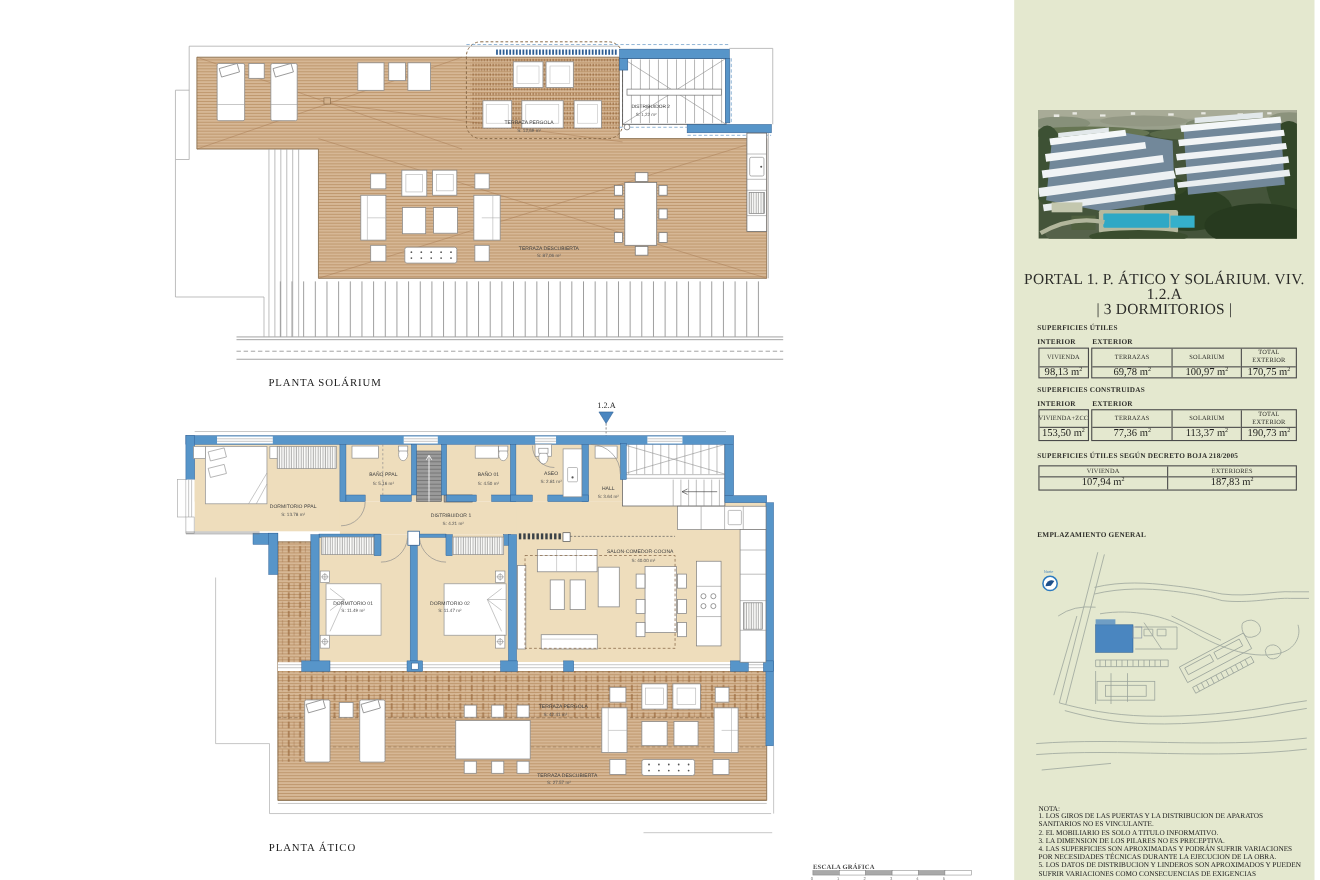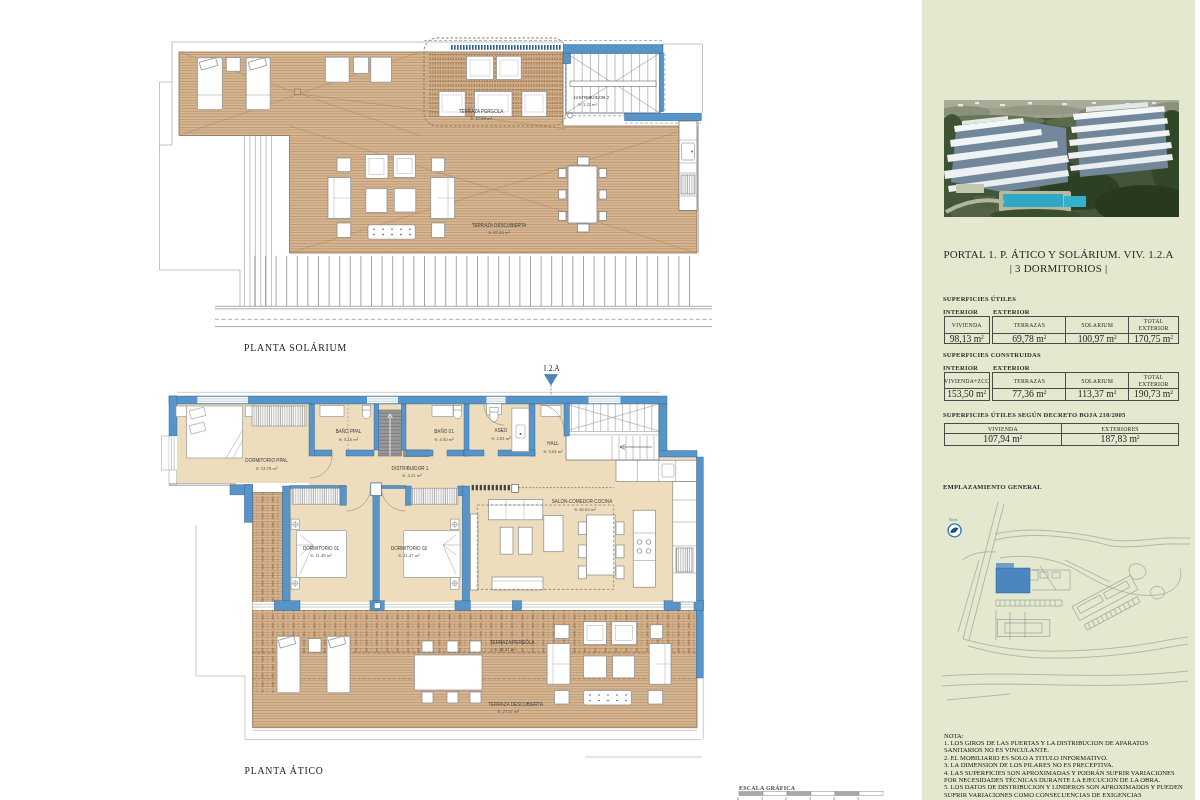--- a/index.html
+++ b/index.html
@@ -642,21 +642,21 @@
 <rect x="996" y="568" width="34" height="25" fill="#4a86c0" stroke="#2b5c91" stroke-width="0.5"></rect>
 <rect x="996" y="563" width="18" height="5" fill="#4a86c0" opacity="0.75"></rect>
 <rect x="1030" y="570" width="8" height="10" fill="none" stroke="#8b96a3" stroke-width="0.6"></rect>
 
 <circle cx="954.6" cy="530.4" r="6.5" fill="#fff" stroke="#2e7bbf" stroke-width="1.4"></circle>
 <path d="M950.5,533 a5.5,5.5 0 0 1 8,-4.8 l-3.2,4.2 z" fill="#1c4f8a"></path>
 <text x="949" y="521" font-size="3.5" fill="#4a86c0">Norte</text>
 </g>
 </svg>
 
-<div class="t" style="left:922px;top:248px;width:273px;text-align:center;font-size:11px;line-height:13.5px;letter-spacing:0.2px">PORTAL 1. P. ÁTICO Y SOLÁRIUM. VIV. 1.2.A<br>| 3 DORMITORIOS |</div>
+<div class="t" style="left:922px;top:248px;width:273px;text-align:center;font-size:14px;line-height:13.5px;letter-spacing:0.2px">PORTAL 1. P. ÁTICO Y SOLÁRIUM. VIV. 1.2.A<br>| 3 DORMITORIOS |</div>
 <div class="t lbl" style="left:943px;top:294.5px">SUPERFICIES ÚTILES</div>
 <div class="t lbl" style="left:943px;top:307.5px">INTERIOR</div>
 <div class="t lbl" style="left:993px;top:307.5px">EXTERIOR</div>
 <div class="tb" style="left:943.5px;top:316.2px;width:46.5px;height:27.4px">
   <div class="th hdr" style="height:16.6px">VIVIENDA</div>
   <div class="val">98,13 m<sup>2</sup></div>
 </div>
 <div class="tb" style="left:992.4px;top:316.2px;width:186.6px;height:27.4px">
   <div class="cols">
     <div style="width:72.6px">

